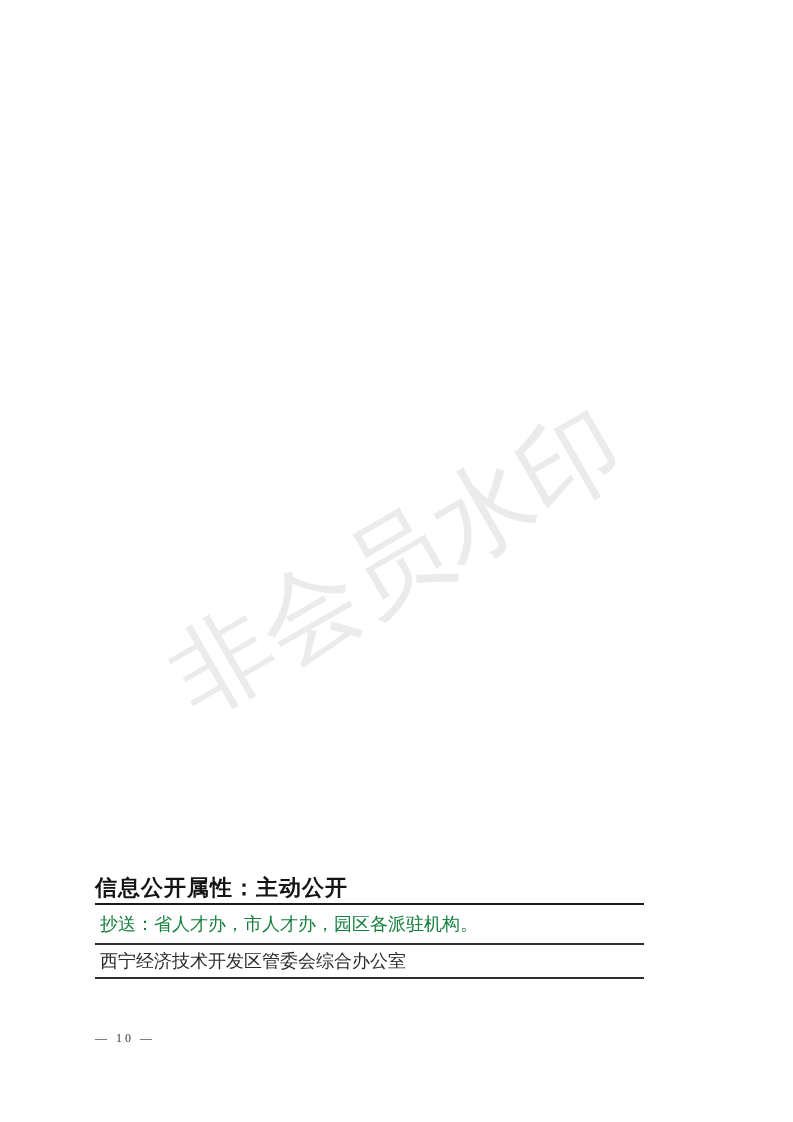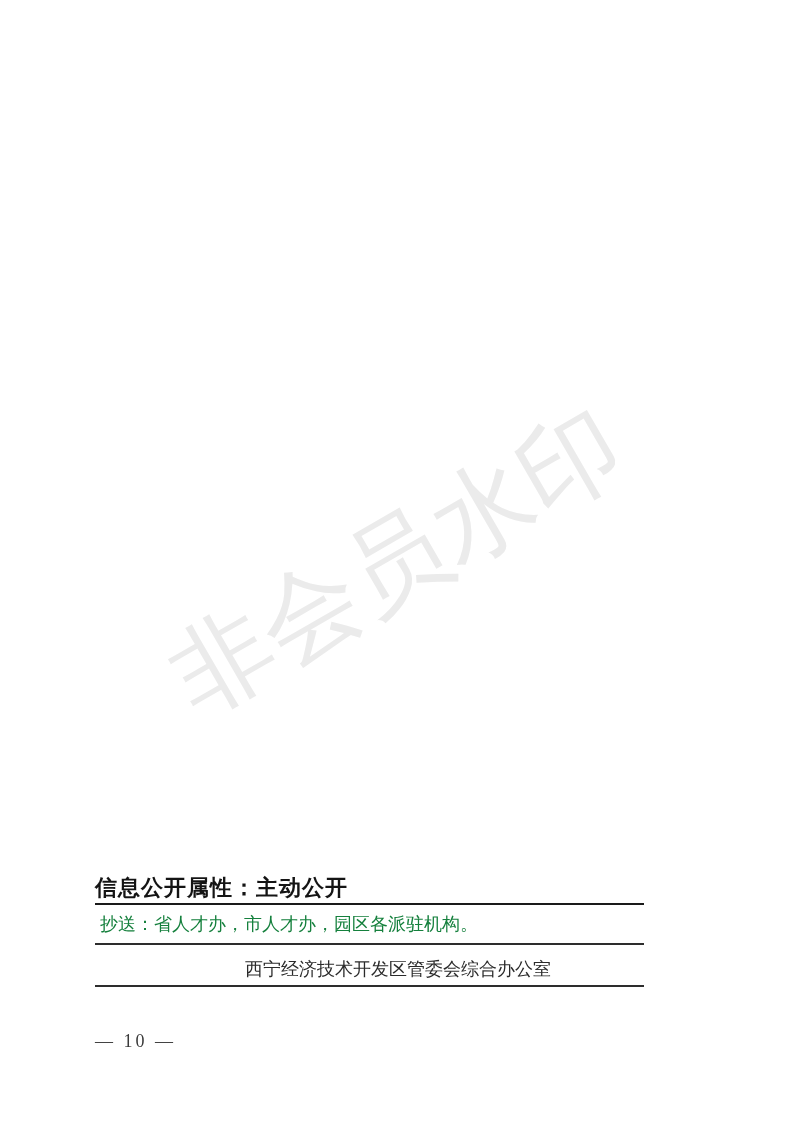--- a/index.html
+++ b/index.html
@@ -66,30 +66,29 @@
     white-space: nowrap;
   }
   .issuer-row {
     display: flex;
     justify-content: space-between;
     align-items: center;
     font-size: 18px;
     color: #2a2a2a;
     height: 32px;
     line-height: 32px;
-    padding: 8px 6px 0 5px;
+    padding: 0 6px 0 5px;
     white-space: nowrap;
-    flex-direction: column;
   }
   
   .page-number {
     position: absolute;
     left: 95px;
     top: 1031px;
-    font-size: 18px;
+    font-size: 12px;
     letter-spacing: 3px;
     color: #3a3a3a;
     white-space: nowrap;
   }
 </style>
 </head>
 <body>
 
 <div class="page">
 

